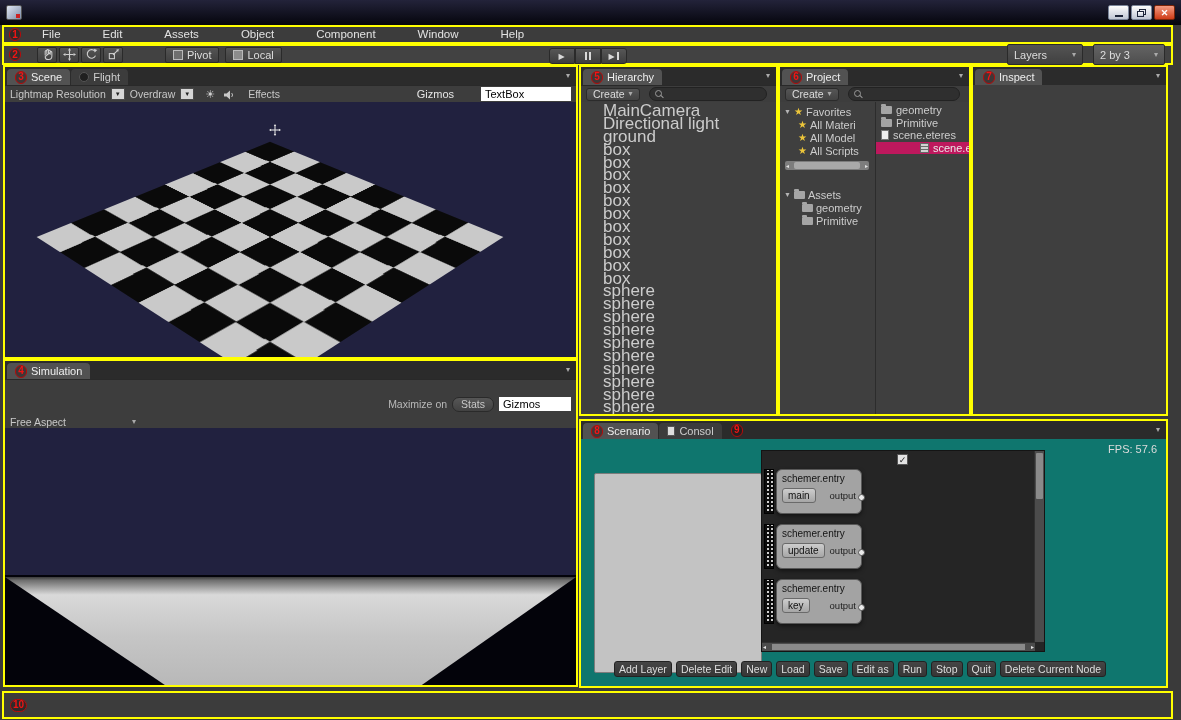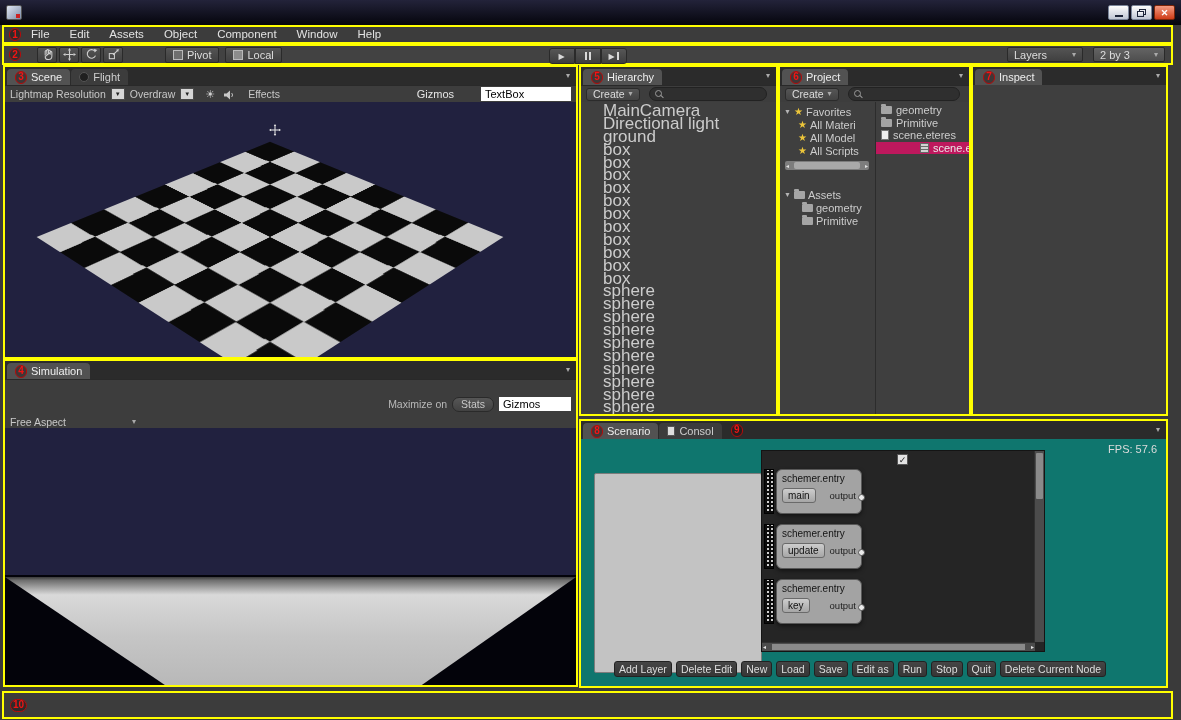--- a/index.html
+++ b/index.html
@@ -35,38 +35,38 @@
   .r-insp   {left:971px;top:65px;  width:197px; height:351px;display:flex;flex-direction:column;background:#3f3f3f;}
   .r-scen   {left:579px;top:419px; width:589px; height:269px;display:flex;flex-direction:column;background:#414141;}
   .r-status {left:2px;  top:691px; width:1171px;height:28px; display:flex;align-items:center;padding-left:6px;}
 
   
   .annot{display:inline-flex;align-items:center;justify-content:center;min-width:12px;height:13px;
     padding:0 2px;border:1.5px solid #b50b0b;border-radius:9px;color:#f21414;font-size:10px;font-weight:bold;
     background:rgba(25,5,5,.35);box-sizing:border-box;flex:0 0 auto;line-height:1;}
 
   
-  .menu-item{padding:0 10px;font-size:11.5px;color:#e2e2e2;height:15px;line-height:15px;}
+  .menu-item{padding:0 21px;font-size:11.5px;color:#e2e2e2;height:15px;line-height:15px;}
 
   
   .tool-group{display:flex;gap:2px;margin-left:16px;}
   .tool-btn{width:20px;height:16px;background:linear-gradient(#545454,#404040);border:1px solid #2a2a2a;
     border-radius:2px;display:flex;align-items:center;justify-content:center;box-sizing:border-box;}
   .mode-btn{height:16px;display:flex;align-items:center;gap:4px;background:linear-gradient(#545454,#404040);
     border:1px solid #2a2a2a;border-radius:2px;padding:0 7px;font-size:11px;color:#ddd;box-sizing:border-box;}
   .pivot-ic{width:8px;height:8px;border:1px solid #bbb;background:#6e6e6e;}
   .local-ic{width:8px;height:8px;border:1px solid #bbb;background:#8c8c8c;}
   .play-group{position:absolute;left:50%;top:2px;transform:translateX(-50%);display:flex;}
   .play-btn{width:26px;height:16px;background:linear-gradient(#565656,#3e3e3e);border:1px solid #2a2a2a;
     display:flex;align-items:center;justify-content:center;gap:2px;color:#d8d8d8;font-size:8px;box-sizing:border-box;}
   .play-btn:first-child{border-radius:3px 0 0 3px;}
   .play-btn:last-child{border-radius:0 3px 3px 0;}
   .bar{width:2px;height:8px;background:#d8d8d8;}
   .tb-right{margin-left:auto;display:flex;gap:10px;margin-right:6px;}
-  .dropdown{height:15px;display:flex;align-items:center;font-size:11px;color:#ddd;
+  .dropdown{height:21px;display:flex;align-items:center;font-size:11px;color:#ddd;
     background:linear-gradient(#545454,#404040);border:1px solid #2a2a2a;border-radius:2px;
     padding:0 6px;box-sizing:border-box;justify-content:space-between;}
   .dd-layers{width:76px;}
   .dd-grid{width:72px;background:linear-gradient(#646464,#4e4e4e);}
 
   
   .tabbar{flex:0 0 18px;background:#2b2b2b;display:flex;align-items:flex-end;padding:0 2px;box-sizing:border-box;}
   .tab{height:16px;display:flex;align-items:center;gap:4px;padding:0 8px;font-size:11px;color:#cfcfcf;
     background:#3c3c3c;border-radius:4px 4px 0 0;margin-right:1px;box-sizing:border-box;}
   .tab.active{background:#525252;color:#eee;}

